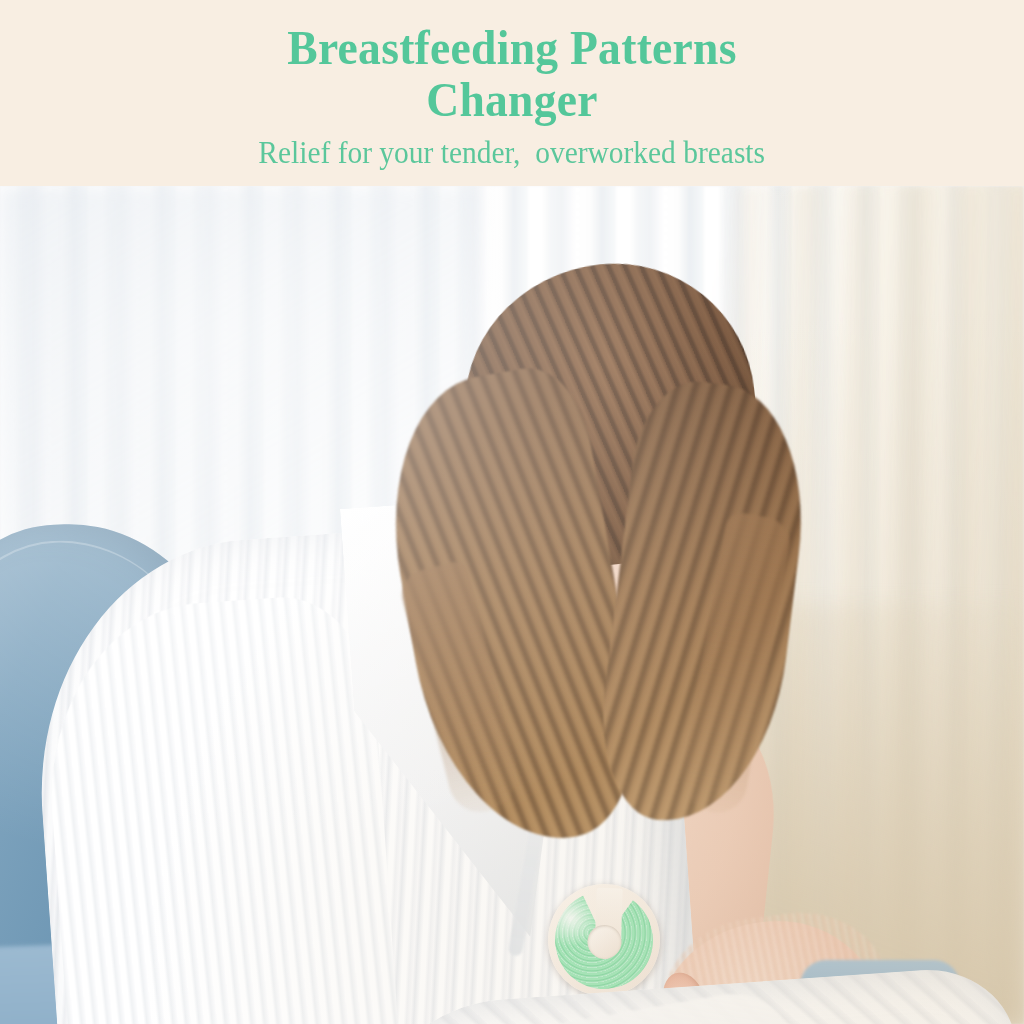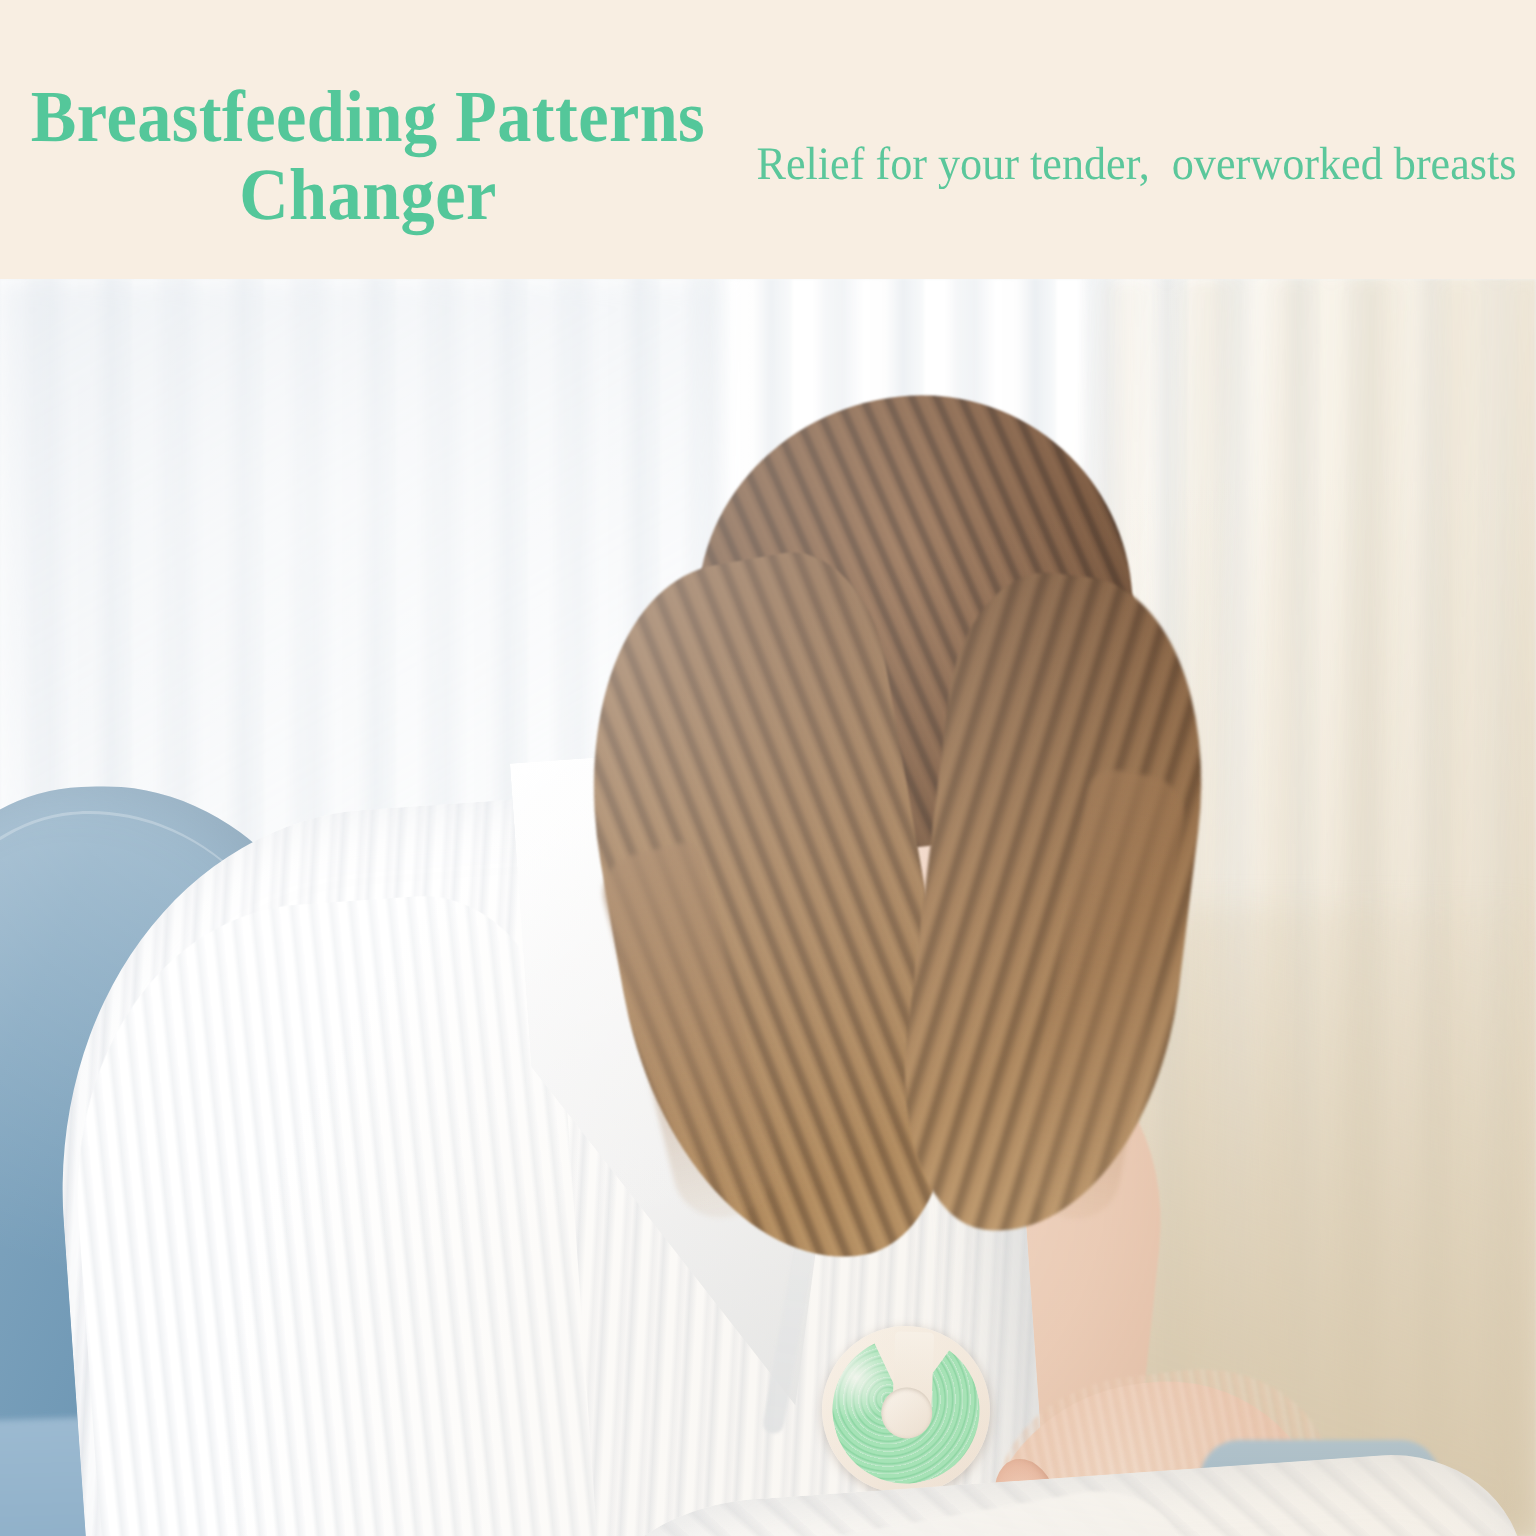--- a/index.html
+++ b/index.html
@@ -19,21 +19,21 @@
   }
 
   
   .banner {
     position:absolute;
     left:0; top:0;
     width:1024px; height:186px;
     background:#F8EEE2;
     z-index:40;
     display:flex;
-    flex-direction:row;
+    flex-direction:column;
     align-items:center;
     justify-content:flex-start;
     padding-top:22px;
   }
 
   .headline {
     color:#54C79A;
     font-family:"Liberation Serif", serif;
     font-weight:bold;
     font-size:49px;

